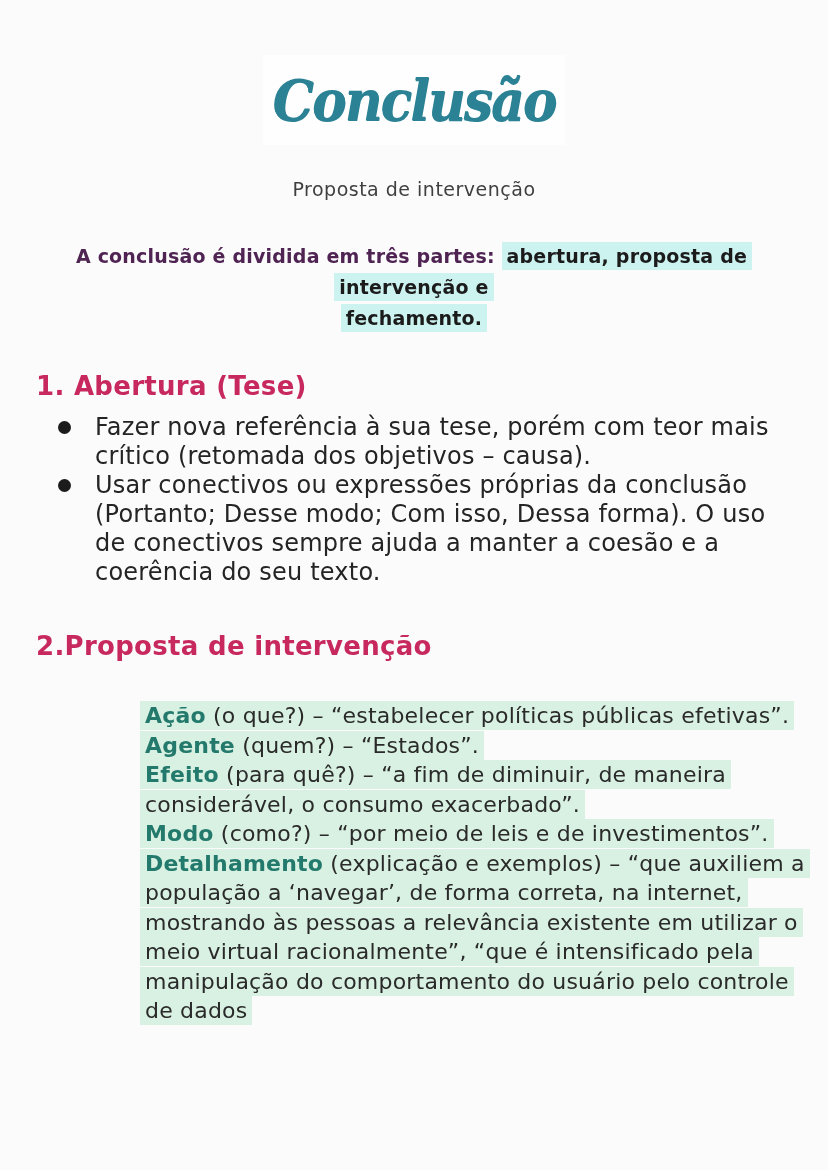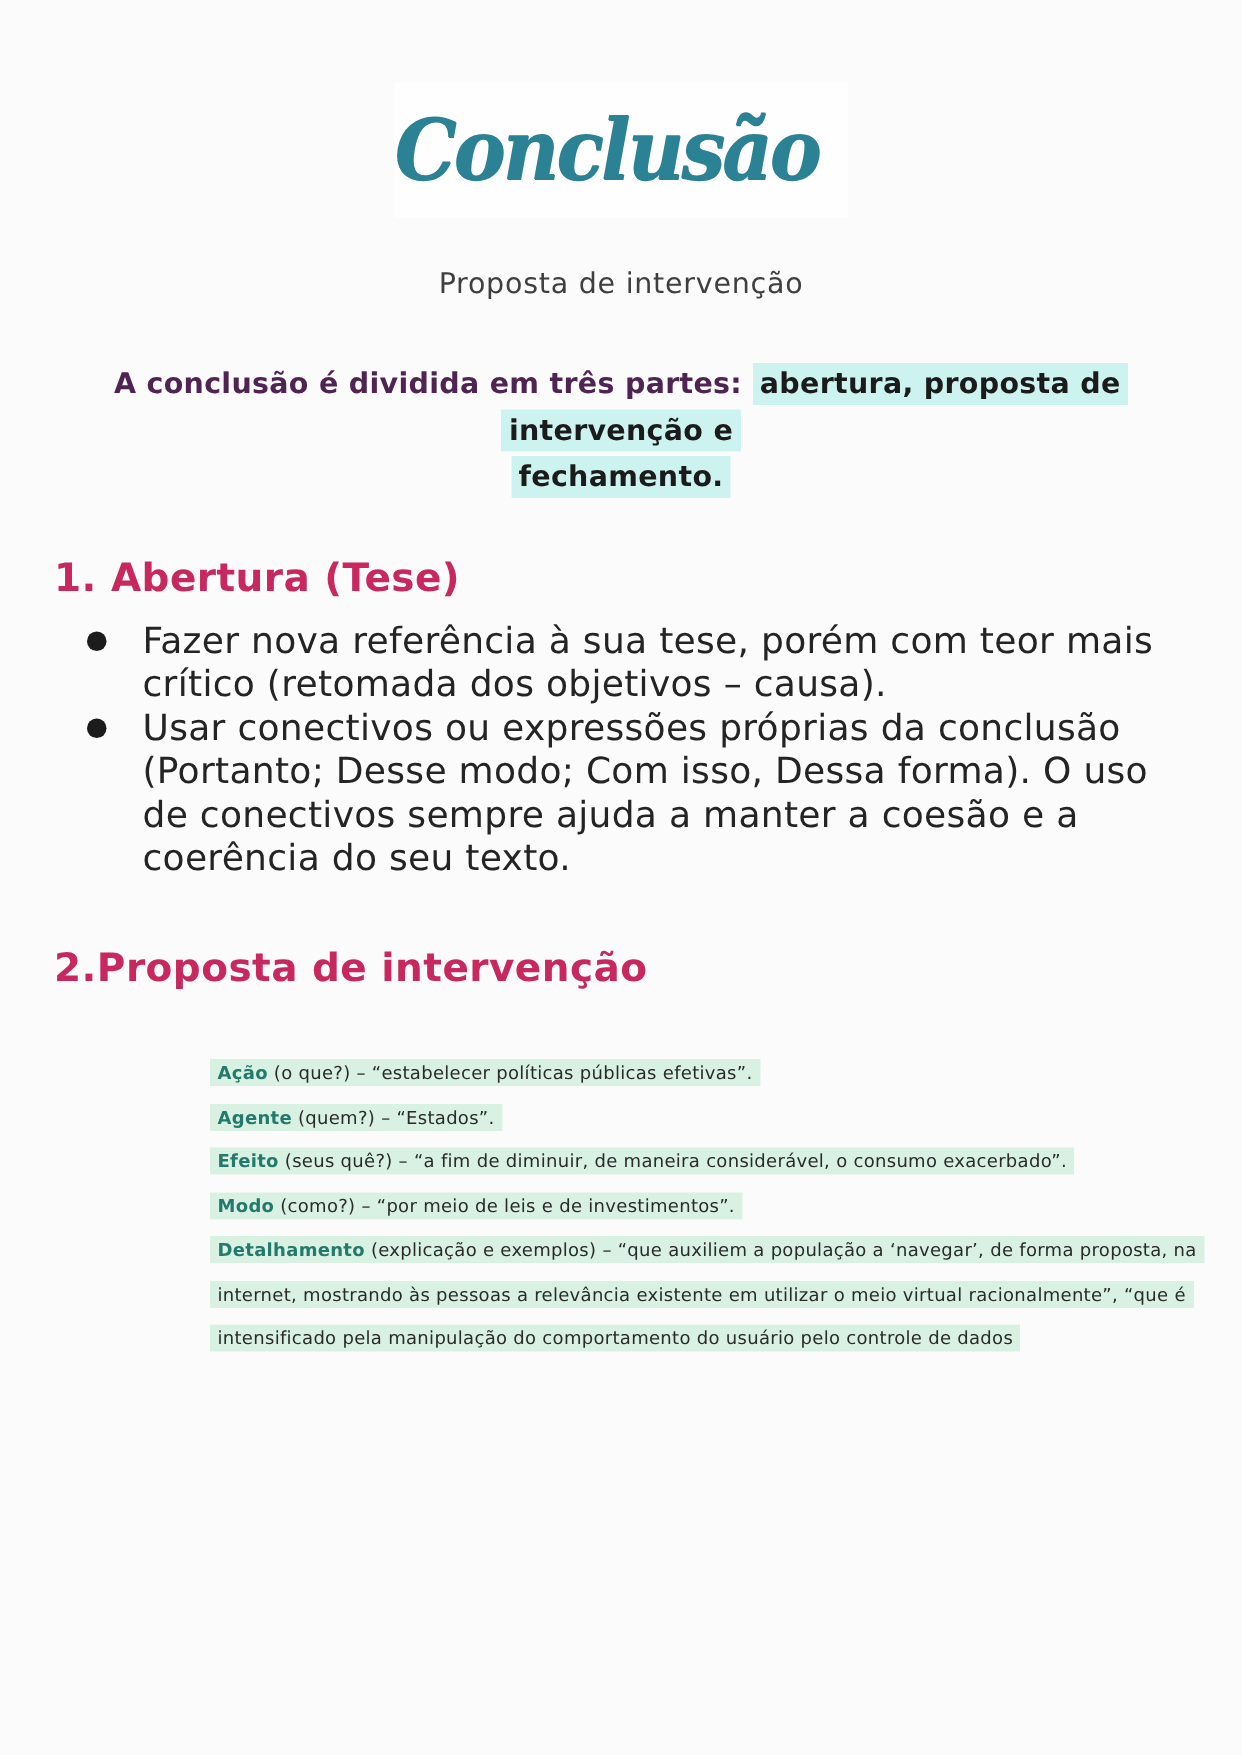--- a/index.html
+++ b/index.html
@@ -10,21 +10,21 @@
     font-family: "DejaVu Sans", sans-serif;
     color: var(--body-text, #242424);
     -webkit-font-smoothing: antialiased;
   }
 
   
   .title-box {
     width: 302px; height: 90px;
     margin: 55px auto 0 auto;
     background: var(--title-box-bg, #fefeff);
-    display: flex; align-items: center; 
+    display: flex; align-items: center; justify-content: center;
   }
   .page-title {
     font-family: "DejaVu Serif", serif;
     font-style: italic;
     font-weight: bold;
     font-size: 52px;
     letter-spacing: -2px;
     color: var(--title-teal, #2b8294);
     text-shadow: 0.5px 0.5px 0 var(--title-teal, #2b8294);
     transform: scaleY(1.08);
@@ -93,21 +93,21 @@
     letter-spacing: 0.2px;
   }
 
   
   .elements {
     margin: 40px 0 0 140px;
     width: 676px;
   }
   .el {
     margin: 0; padding: 0;
-    font-size: 12px;
+    font-size: 22px;
     line-height: 29.5px;
     letter-spacing: 0.2px;
   }
   .el-hl {
     background: var(--highlight-green, #d8f1e2);
     color: #2a2a2a;
     padding: 2px 5px;
     box-decoration-break: clone;
     -webkit-box-decoration-break: clone;
   }
@@ -142,16 +142,16 @@
   </li>
 </ul>
 
 <h2 class="section-heading sec-2">2.Proposta de intervenção</h2>
 <ul class="bullets">
 </ul>
 
 <div class="elements">
   <p class="el"><span class="el-hl"><span class="term">Ação</span><span> (o que?) – “estabelecer políticas públicas efetivas”.</span></span></p>
   <p class="el"><span class="el-hl"><span class="term">Agente</span><span> (quem?) – “Estados”.</span></span></p>
-  <p class="el"><span class="el-hl"><span class="term">Efeito</span><span> (seus quê?) – “a fim de diminuir, de maneira considerável, o consumo exacerbado”.</span></span></p>
+  <p class="el"><span class="el-hl"><span class="term">Efeito</span><span> (para quê?) – “a fim de diminuir, de maneira considerável, o consumo exacerbado”.</span></span></p>
   <p class="el"><span class="el-hl"><span class="term">Modo</span><span> (como?) – “por meio de leis e de investimentos”.</span></span></p>
-  <p class="el"><span class="el-hl"><span class="term">Detalhamento</span><span> (explicação e exemplos) – “que auxiliem a população a ‘navegar’, de forma proposta, na internet, mostrando às pessoas a relevância existente em utilizar o meio virtual racionalmente”, “que é intensificado pela manipulação do comportamento do usuário pelo controle de dados</span></span></p>
+  <p class="el"><span class="el-hl"><span class="term">Detalhamento</span><span> (explicação e exemplos) – “que auxiliem a população a ‘navegar’, de forma correta, na internet, mostrando às pessoas a relevância existente em utilizar o meio virtual racionalmente”, “que é intensificado pela manipulação do comportamento do usuário pelo controle de dados</span></span></p>
 </div>
 
 </body></html>

